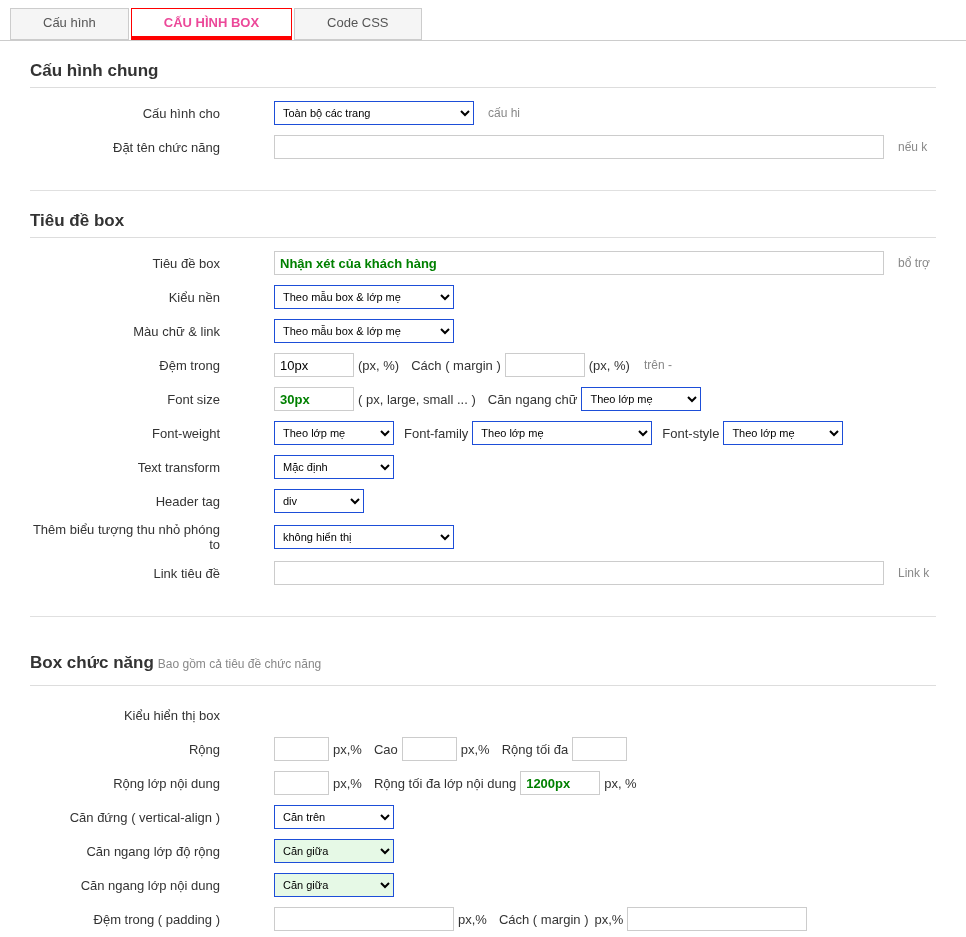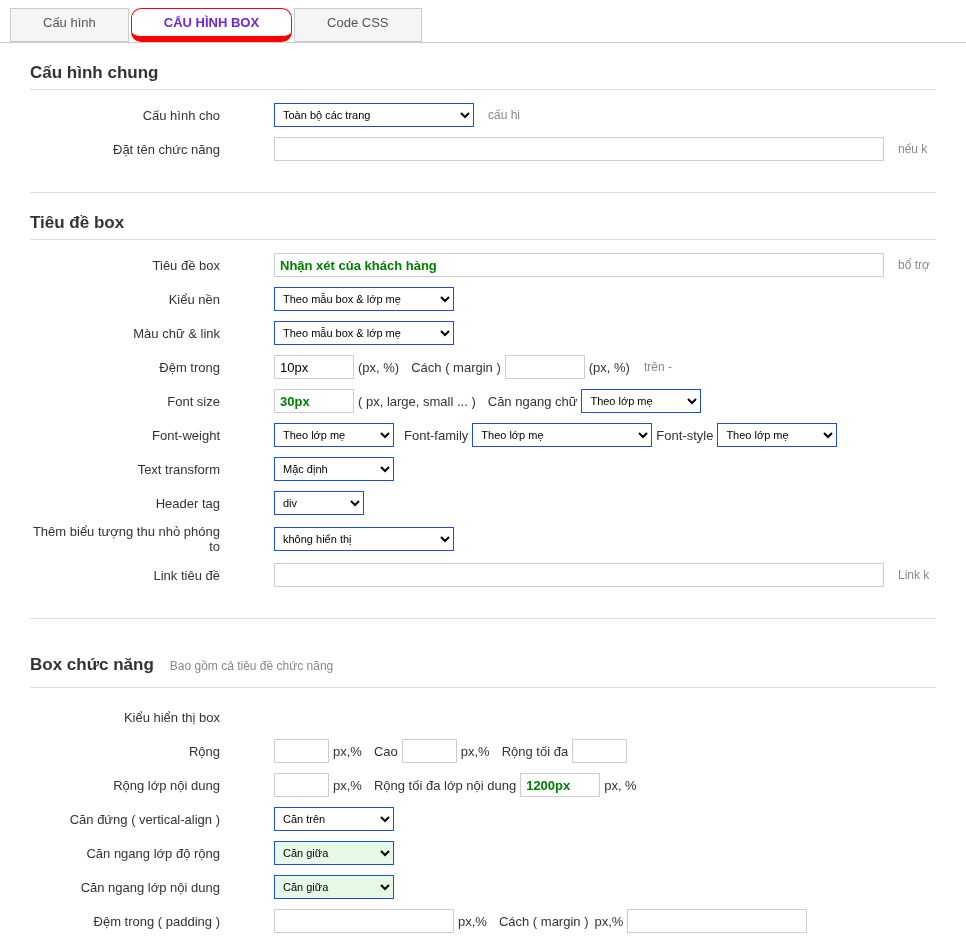--- a/index.html
+++ b/index.html
@@ -1,20 +1,20 @@
 <!DOCTYPE html>
 <html><head>
   <meta charset="utf-8">
   <style>
     * { box-sizing: border-box; margin: 0; padding: 0; }
     body { font-family: Arial, sans-serif; font-size: 13px; background: #fff; color: #333; }
     
     .tabs { display: flex; border-bottom: 1px solid #ccc; padding: 8px 10px 0; gap: 2px; }
     .tab { padding: 6px 32px; cursor: pointer; border: 1px solid #ccc; background: #f5f5f5; font-size: 13px; }
-    .tab.active { background: #fff; border-bottom: 6px solid #4d7c0f; font-weight: bold; border-color: red; color: #6d28d9; border-radius: 10px; }
+    .tab.active { background: #fff; border-bottom: 4px solid #4d7c0f; font-weight: bold; border-color: red; color: #ec4899; }
     .tab:not(.active) { color: #555; }
     
     .main-content { padding: 20px 30px; }
     
     .section-title { font-size: 17px; font-weight: bold; color: #333; margin-bottom: 12px; padding-bottom: 6px; border-bottom: 1px solid #ddd; }
     
     .section { margin-bottom: 30px; }
     
     .form-row { display: flex; align-items: center; margin-bottom: 8px; min-height: 26px; gap: 44px; }
     
@@ -28,21 +28,21 @@
     .input-medium { width: 180px; }
     .input-small { width: 80px; }
     .input-xsmall { width: 55px; }
     .input-full { width: 610px; }
     
     .select-wide { width: 200px; }
     .select-medium { width: 180px; }
     .select-small { width: 120px; }
     .select-xsmall { width: 90px; }
     
-    .section-header { display: flex; align-items: baseline; gap: 16px; margin-bottom: 16px; padding-bottom: 6px; border-bottom: 1px solid #ddd; margin-top: 36px; }
+    .section-header { display: flex; align-items: baseline; gap: 4px; margin-bottom: 16px; padding-bottom: 6px; border-bottom: 1px solid #ddd; margin-top: 36px; }
     .section-subtitle { font-size: 12px; color: #888; font-weight: normal; }
     
     .row-note { color: #888; font-size: 12px; margin-left: 10px; }
 
     .divider { border: none; border-top: 1px solid #e0e0e0; margin: 20px 0; }
   </style>
 </head>
 <body>
 
 <div class="tabs">
@@ -147,21 +147,21 @@
         <select class="select-small">
           <option>Theo lớp mẹ</option>
           <option>Normal</option>
           <option>Bold</option>
         </select>
         <span style="margin-left:6px;">Font-family</span>
         <select class="select-medium">
           <option>Theo lớp mẹ</option>
           <option>Arial</option>
         </select>
-        <span style="">Font-style</span>
+        <span style="margin-left:6px;">Font-style</span>
         <select class="select-small">
           <option>Theo lớp mẹ</option>
           <option>Normal</option>
           <option>Italic</option>
         </select>
       </div>
     </div>
 
     <div class="form-row">
       <div class="form-label">Text transform</div>

